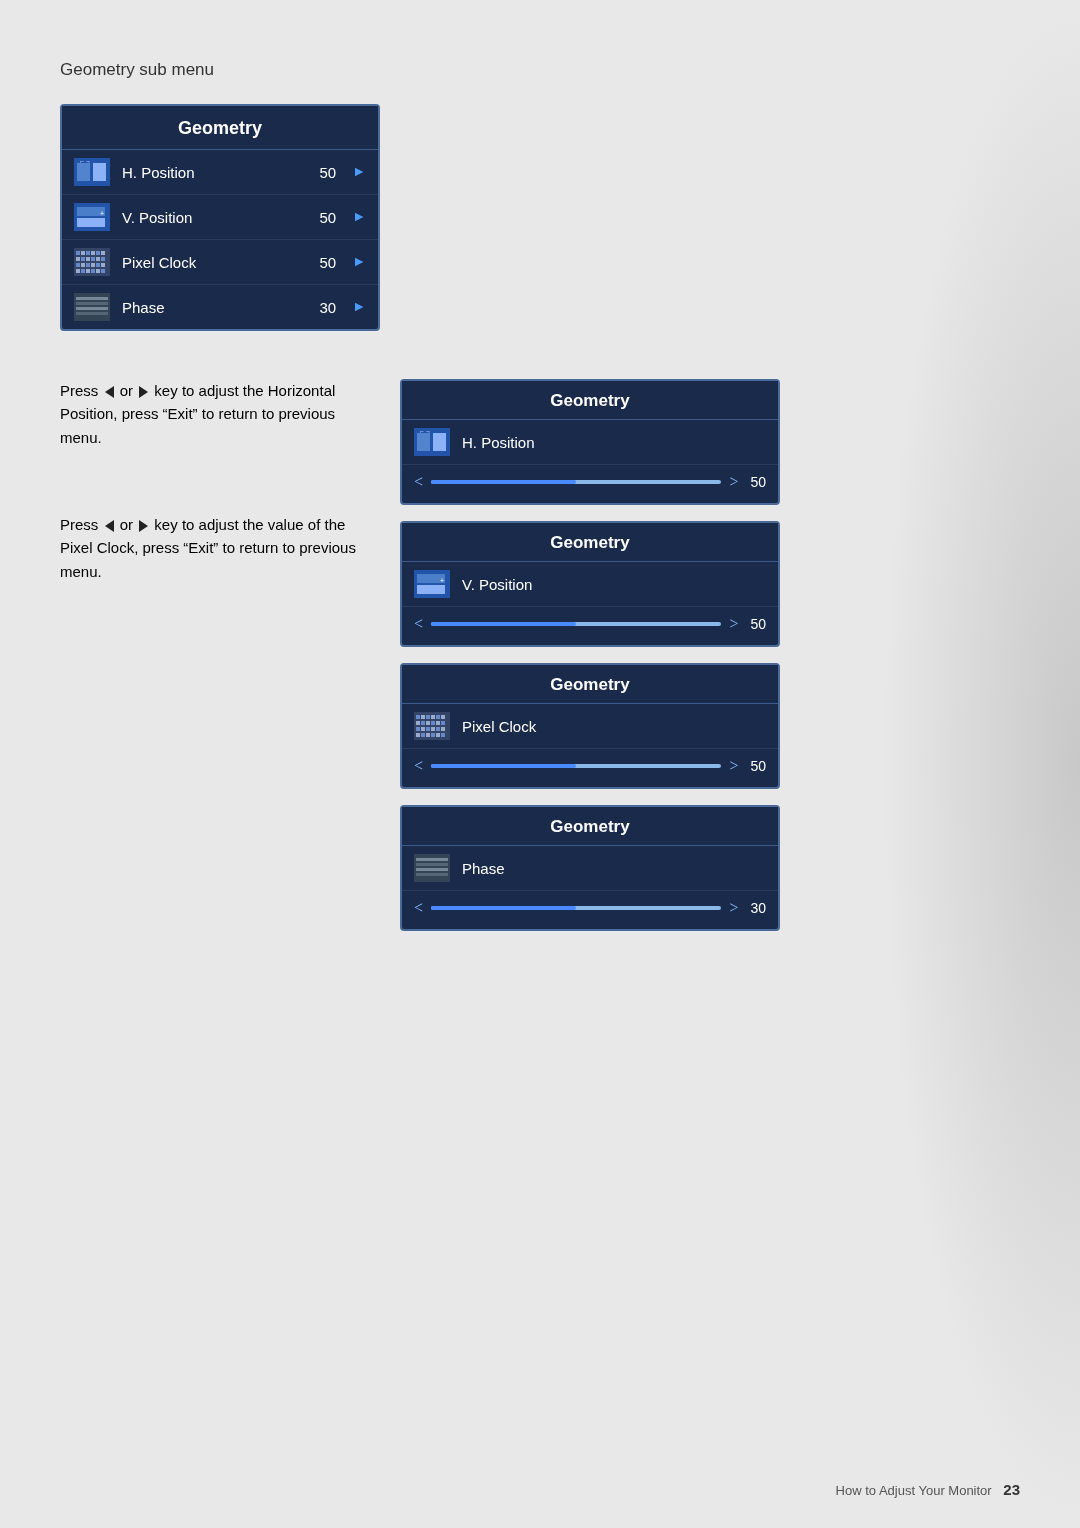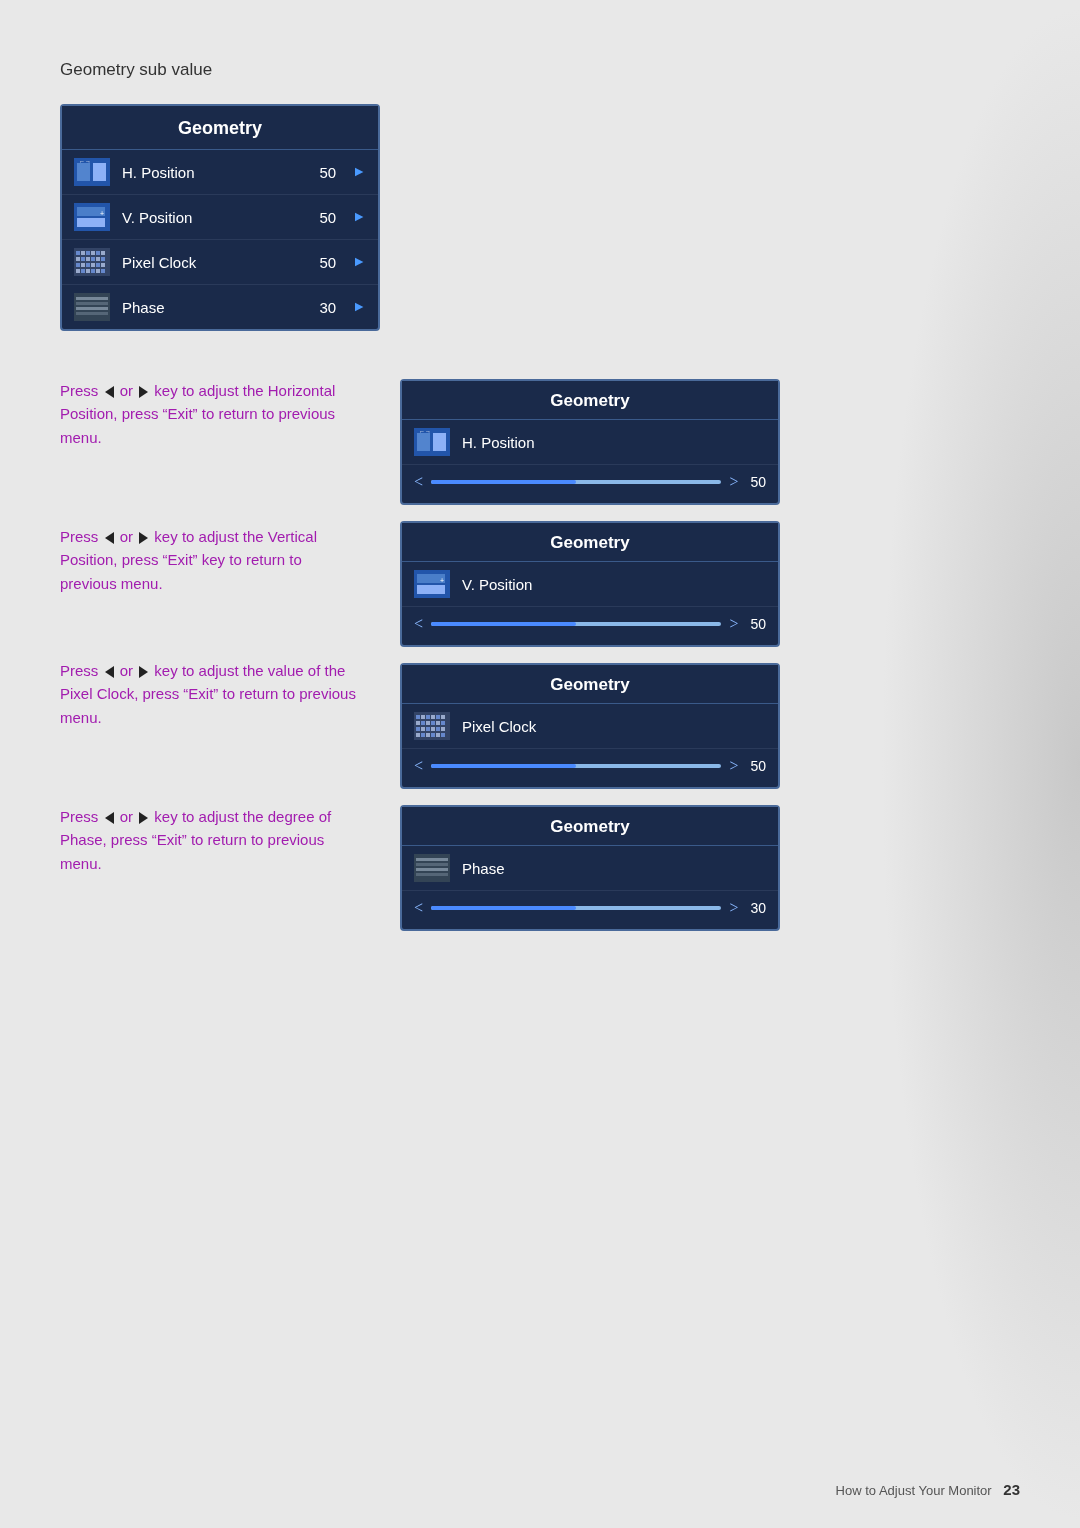--- a/index.html
+++ b/index.html
@@ -209,21 +209,21 @@
       flex: 0 0 300px;
     }
 
     .text-block {
       margin-bottom: 0;
       padding-bottom: 20px;
     }
 
     .text-block p {
       font-size: 15px;
-      color: #a21caf;
+      color: #000000;
       line-height: 1.55;
       font-family: Arial, sans-serif;
     }
 
     .arrow-inline {
       display: inline-flex;
       align-items: center;
       vertical-align: middle;
       margin: 0 2px;
     }
@@ -249,21 +249,21 @@
     .text-block-height-1 { min-height: 130px; }
     .text-block-height-2 { min-height: 130px; }
     .text-block-height-3 { min-height: 130px; }
     .text-block-height-4 { min-height: 130px; }
   </style>
 </head>
 <body>
 
 <div class="page-content">
 
-  <div class="section-title">Geometry sub value</div>
+  <div class="section-title">Geometry sub menu</div>
 
   <div style="display:flex; gap:60px; margin-top:10px;">
 
     <div>
       <div class="osd-main">
         <div class="osd-title">Geometry</div>
 
         <div class="osd-row">
           <div class="osd-icon">
             <svg viewBox="0 0 36 28">
@@ -353,49 +353,31 @@
       <div class="text-block text-block-height-1">
         <p>
           Press <span class="arrow-inline">
               <span class="tri-left-inline"></span>
             </span> or <span class="arrow-inline">
               <span class="tri-right-inline"></span>
             </span> key to adjust the Horizontal Position, press “Exit” to return to previous menu.
         </p>
       </div>
 
-      <div class="text-block text-block-height-2" style="margin-top:16px;">
-        <p>
-          Press <span class="arrow-inline">
-              <span class="tri-left-inline"></span>
-            </span> or <span class="arrow-inline">
-              <span class="tri-right-inline"></span>
-            </span> key to adjust the Vertical Position, press “Exit” key to return to previous menu.
-        </p>
-      </div>
 
       <div class="text-block text-block-height-3" style="margin-top:4px;">
         <p>
           Press <span class="arrow-inline">
               <span class="tri-left-inline"></span>
             </span> or <span class="arrow-inline">
               <span class="tri-right-inline"></span>
             </span> key to adjust the value of the Pixel Clock, press “Exit” to return to previous menu.
         </p>
       </div>
 
-      <div class="text-block text-block-height-4" style="margin-top:16px;">
-        <p>
-          Press <span class="arrow-inline">
-              <span class="tri-left-inline"></span>
-            </span> or <span class="arrow-inline">
-              <span class="tri-right-inline"></span>
-            </span> key to adjust the degree of Phase, press “Exit” to return to previous menu.
-        </p>
-      </div>
 
     </div>
 
     <div class="sub-panels">
 
       <div class="osd-sub">
         <div class="osd-sub-title">Geometry</div>
         <div class="osd-sub-item">
           <div class="osd-icon">
             <svg viewBox="0 0 36 28">

